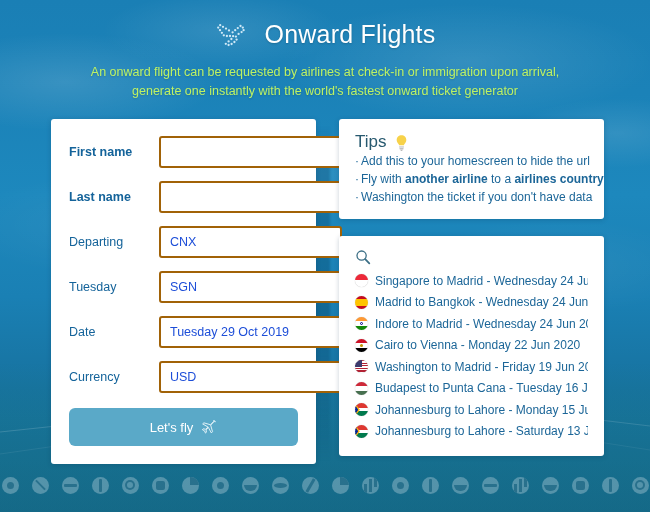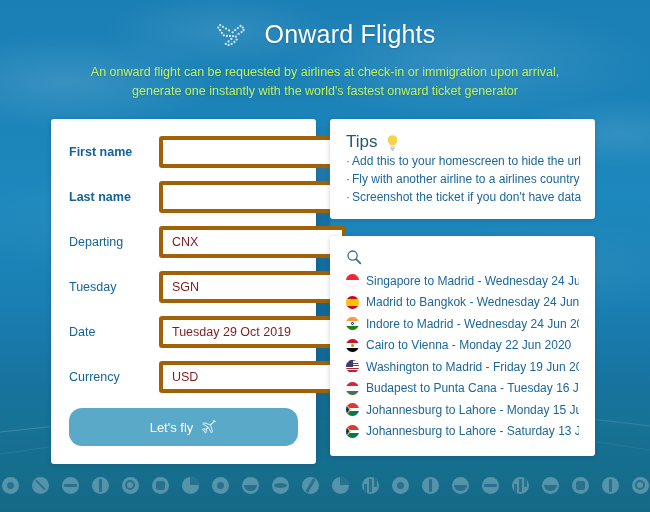--- a/index.html
+++ b/index.html
@@ -96,21 +96,21 @@
     line-height: 19px;
     font-weight: 400;
     text-shadow: 0 1px 2px rgba(0,0,0,.16);
   }
 
   
   #main {
     position: relative;
     display: flex;
     align-items: flex-start;
-    gap: 14px;
+    gap: 23px;
     padding: 18px 46px 0 51px;
   }
 
   .card {
     background: #ffffff;
     border-radius: 3px;
     box-shadow: 0 1px 5px rgba(0,40,70,.22);
   }
 
   
@@ -126,38 +126,38 @@
   .form-label {
     width: 90px;
     flex: 0 0 90px;
     font-size: 12.5px;
     color: #14639a;
   }
   .form-label.strong { font-weight: bold; }
   .form-input {
     flex: 1;
     height: 32px;
-    border: 4px solid #a16207;
+    border: 2px solid #a16207;
     border-radius: 3px;
     padding: 0 9px;
     font-family: "Liberation Sans", sans-serif;
     font-size: 12.5px;
-    color: #7f1d1d;
+    color: #1d4ed8;
     background: #fff;
     outline: none;
   }
   .form-input::placeholder { color: #9fb4c0; }
 
   #fly-button {
     display: block;
     width: 100%;
     height: 38px;
     margin-top: 15px;
     border: none;
-    border-radius: 13px;
+    border-radius: 6px;
     background: #5aa9c8;
     color: #ffffff;
     font-family: "Liberation Sans", sans-serif;
     font-size: 13px;
     cursor: pointer;
   }
   #fly-button .btn-inner {
     display: inline-flex;
     align-items: center;
     justify-content: center;
@@ -180,21 +180,21 @@
     font-size: 17px;
     color: #27596f;
     font-weight: 400;
   }
   .tip-line {
     font-size: 12px;
     color: #1c6698;
     line-height: 18px;
     white-space: nowrap;
   }
-  .tip-line b { font-weight: normal; }
+  .tip-line b { font-weight: bold; }
   .tip-bullet { color: #1c6698; margin-right: 2px; }
 
   #recent-card { padding: 13px 16px 14px 16px; }
   #recent-heading { margin-bottom: 5px; }
   .recent-item {
     display: flex;
     align-items: center;
     gap: 7px;
     height: 21.5px;
     cursor: pointer;
@@ -354,21 +354,21 @@
         <svg width="15" height="17" viewBox="0 0 15 17">
           <path d="M7.5 1.2c-2.7 0-4.8 2.1-4.8 4.7 0 1.8 1 3 1.8 4 .4.5.6.9.6 1.4h4.8c0-.5.2-.9.6-1.4.8-1 1.8-2.2 1.8-4 0-2.6-2.1-4.7-4.8-4.7z" fill="#f7d24a"></path>
           <path d="M5.1 12.3h4.8v1.3H5.1z" fill="#c9c9c9"></path>
           <path d="M5.5 14.2h4v1.1h-4z" fill="#b3b3b3"></path>
           <path d="M6.2 15.8h2.6c-.2.6-.7.9-1.3.9s-1.1-.3-1.3-.9z" fill="#9a9a9a"></path>
         </svg>
       </div>
       <div id="tips-list">
           <div class="tip-line"><span class="tip-bullet">·</span><span>Add this to your homescreen to hide the url</span></div>
           <div class="tip-line"><span class="tip-bullet">·</span><span>Fly with </span><b>another airline</b><span> to a </span><b>airlines country</b></div>
-          <div class="tip-line"><span class="tip-bullet">·</span><span>Screenshot the ticket if you don't have data</span></div>
+          <div class="tip-line"><span class="tip-bullet">·</span><span>Washington the ticket if you don't have data</span></div>
         </div>
     </div>
 
     <div id="recent-card" class="card">
       <div class="card-heading" id="recent-heading">
         <svg width="16" height="16" viewBox="0 0 16 16">
           <circle cx="6.6" cy="6.6" r="4.6" fill="none" stroke="#3c6f86" stroke-width="1.3"></circle>
           <path d="M10.2 10.2 L14.3 14.3" stroke="#3c6f86" stroke-width="1.8" stroke-linecap="round"></path>
         </svg>
       </div>

